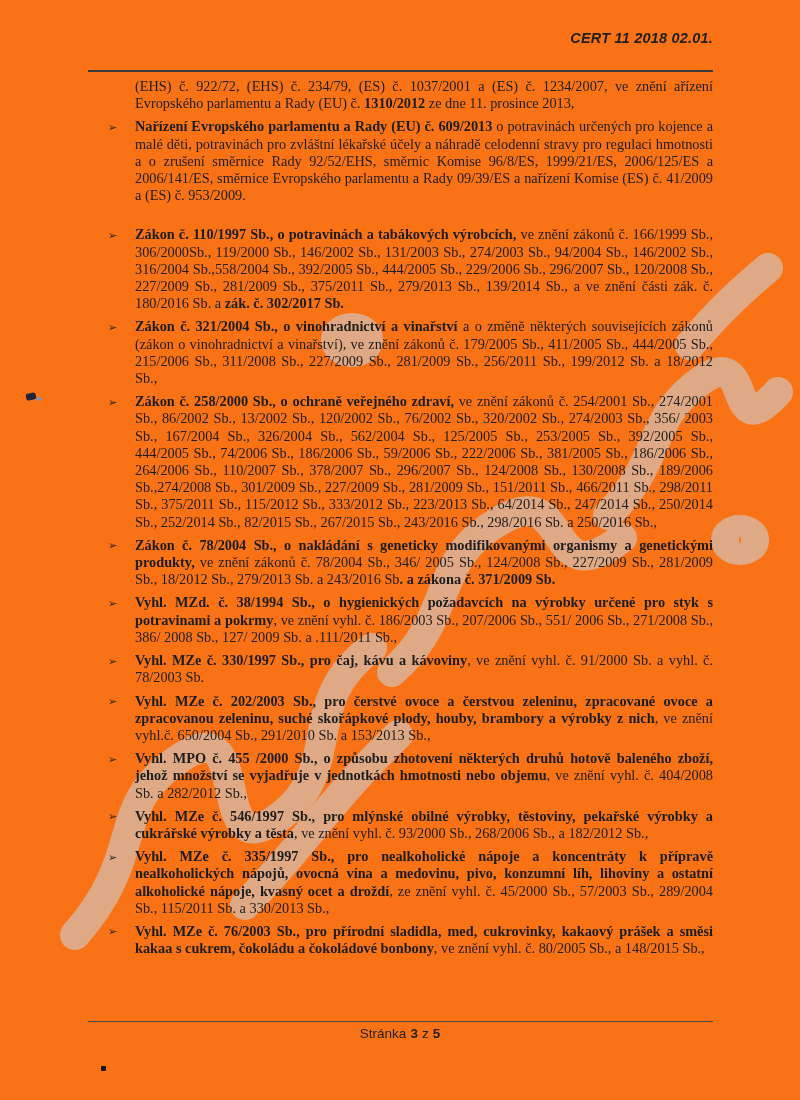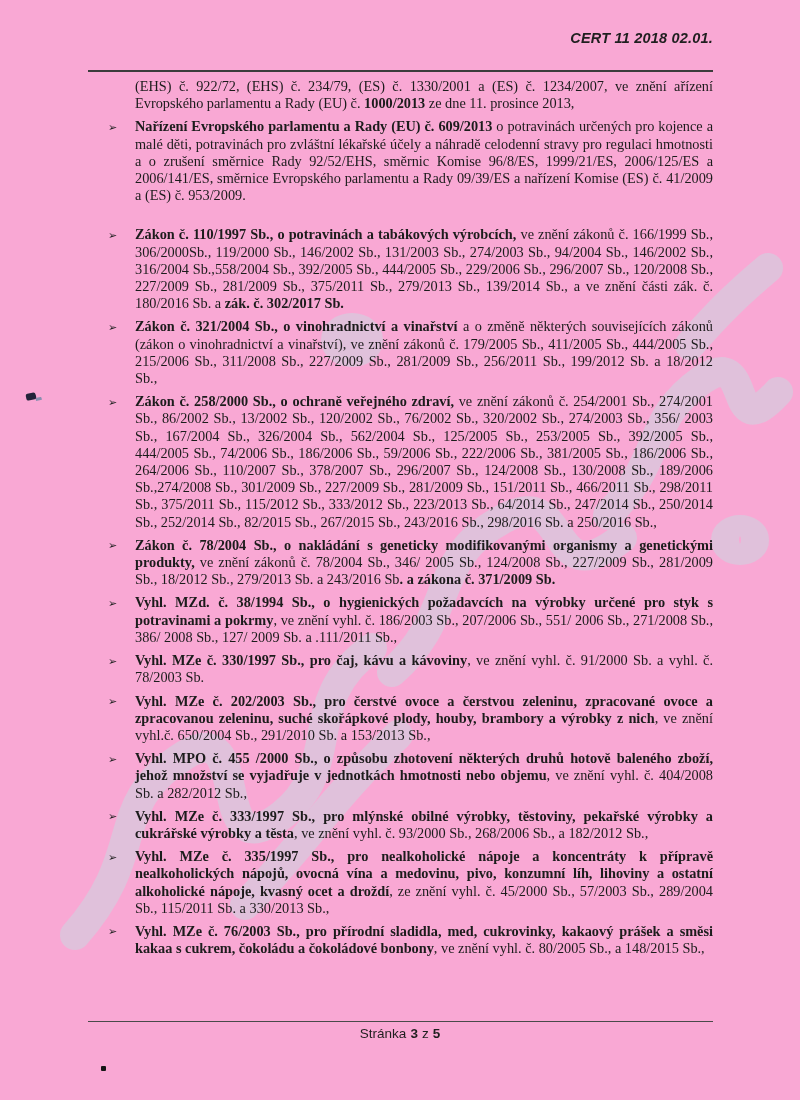--- a/index.html
+++ b/index.html
@@ -1,17 +1,17 @@
 <!DOCTYPE html>
 <html><head>
 <meta charset="utf-8">
 <style>
   html,body{margin:0;padding:0;background:#ffffff;}
   .page{
-    position:relative;width:800px;height:1100px;background:#f9a8d4;overflow:hidden;
+    position:relative;width:800px;height:1100px;background:#f97316;overflow:hidden;
     font-family:"Liberation Serif", serif;color:#1c1c1c;
   }
   .watermark{position:absolute;left:0;top:0;z-index:0;pointer-events:none;}
   .layer{position:relative;z-index:1;}
   .doc-ref{
     position:absolute;top:30px;right:87px;
     font-family:"Liberation Sans", sans-serif;font-style:italic;font-weight:600;
     font-size:14.5px;color:#1f1f1f;letter-spacing:.2px;
   }
   .rule{position:absolute;left:88px;width:625px;height:1.5px;background:#3c3c3c;}
@@ -56,32 +56,32 @@
     </g>
   </svg>
 
   <div class="layer">
 
     <div class="doc-ref">CERT 11 2018 02.01.</div>
 
     <div class="rule rule-top"></div>
 
     <div class="content">
-      <p class="intro" id="intro"><span>(EHS) č. 922/72, (EHS) č. 234/79, (ES) č. 1330/2001 a (ES) č. 1234/2007, ve znění ařízení Evropského parlamentu a Rady (EU) č. </span><span class="b">1000/2013</span><span> ze dne 11. prosince 2013,</span></p>
+      <p class="intro" id="intro"><span>(EHS) č. 922/72, (EHS) č. 234/79, (ES) č. 1037/2001 a (ES) č. 1234/2007, ve znění ařízení Evropského parlamentu a Rady (EU) č. </span><span class="b">1310/2012</span><span> ze dne 11. prosince 2013,</span></p>
       <ol class="law-list" id="law-list">
           <li class="law-item gap-after"><span class="marker">➢</span><span><span class="b">Nařízení Evropského parlamentu a Rady (EU) č. 609/2013</span><span> o potravinách určených pro kojence a malé děti, potravinách pro zvláštní lékařské účely a náhradě celodenní stravy pro regulaci hmotnosti a o zrušení směrnice Rady 92/52/EHS, směrnic Komise 96/8/ES, 1999/21/ES, 2006/125/ES a 2006/141/ES, směrnice Evropského parlamentu a Rady 09/39/ES a nařízení Komise (ES) č. 41/2009 a (ES) č. 953/2009.</span></span></li>
           <li class="law-item"><span class="marker">➢</span><span><span class="b">Zákon č. 110/1997 Sb., o potravinách a tabákových výrobcích,</span><span> ve znění zákonů č. 166/1999 Sb., 306/2000Sb., 119/2000 Sb., 146/2002 Sb., 131/2003 Sb., 274/2003 Sb., 94/2004 Sb., 146/2002 Sb., 316/2004 Sb.,558/2004 Sb., 392/2005 Sb., 444/2005 Sb., 229/2006 Sb., 296/2007 Sb., 120/2008 Sb., 227/2009 Sb., 281/2009 Sb., 375/2011 Sb., 279/2013 Sb., 139/2014 Sb., a ve znění části zák. č. 180/2016 Sb. a </span><span class="b">zák. č. 302/2017 Sb.</span></span></li>
           <li class="law-item"><span class="marker">➢</span><span><span class="b">Zákon č. 321/2004 Sb., o vinohradnictví a vinařství</span><span> a o změně některých souvisejících zákonů (zákon o vinohradnictví a vinařství), ve znění zákonů č. 179/2005 Sb., 411/2005 Sb., 444/2005 Sb., 215/2006 Sb., 311/2008 Sb., 227/2009 Sb., 281/2009 Sb., 256/2011 Sb., 199/2012 Sb. a 18/2012 Sb.,</span></span></li>
           <li class="law-item"><span class="marker">➢</span><span><span class="b">Zákon č. 258/2000 Sb., o ochraně veřejného zdraví,</span><span> ve znění zákonů č. 254/2001 Sb., 274/2001 Sb., 86/2002 Sb., 13/2002 Sb., 120/2002 Sb., 76/2002 Sb., 320/2002 Sb., 274/2003 Sb., 356/ 2003 Sb., 167/2004 Sb., 326/2004 Sb., 562/2004 Sb., 125/2005 Sb., 253/2005 Sb., 392/2005 Sb., 444/2005 Sb., 74/2006 Sb., 186/2006 Sb., 59/2006 Sb., 222/2006 Sb., 381/2005 Sb., 186/2006 Sb., 264/2006 Sb., 110/2007 Sb., 378/2007 Sb., 296/2007 Sb., 124/2008 Sb., 130/2008 Sb., 189/2006 Sb.,274/2008 Sb., 301/2009 Sb., 227/2009 Sb., 281/2009 Sb., 151/2011 Sb., 466/2011 Sb., 298/2011 Sb., 375/2011 Sb., 115/2012 Sb., 333/2012 Sb., 223/2013 Sb., 64/2014 Sb., 247/2014 Sb., 250/2014 Sb., 252/2014 Sb., 82/2015 Sb., 267/2015 Sb., 243/2016 Sb., 298/2016 Sb. a 250/2016 Sb.,</span></span></li>
           <li class="law-item"><span class="marker">➢</span><span><span class="b">Zákon č. 78/2004 Sb., o nakládání s geneticky modifikovanými organismy a genetickými produkty,</span><span> ve znění zákonů č. 78/2004 Sb., 346/ 2005 Sb., 124/2008 Sb., 227/2009 Sb., 281/2009 Sb., 18/2012 Sb., 279/2013 Sb. a 243/2016 Sb</span><span class="b">. a zákona č. 371/2009 Sb.</span></span></li>
           <li class="law-item"><span class="marker">➢</span><span><span class="b">Vyhl. MZd. č. 38/1994 Sb., o hygienických požadavcích na výrobky určené pro styk s potravinami a pokrmy</span><span>, ve znění vyhl. č. 186/2003 Sb., 207/2006 Sb., 551/ 2006 Sb., 271/2008 Sb., 386/ 2008 Sb., 127/ 2009 Sb. a .111/2011 Sb.,</span></span></li>
           <li class="law-item"><span class="marker">➢</span><span><span class="b">Vyhl. MZe č. 330/1997 Sb., pro čaj, kávu a kávoviny</span><span>, ve znění vyhl. č. 91/2000 Sb. a vyhl. č. 78/2003 Sb.</span></span></li>
           <li class="law-item"><span class="marker">➢</span><span><span class="b">Vyhl. MZe č. 202/2003 Sb., pro čerstvé ovoce a čerstvou zeleninu, zpracované ovoce a zpracovanou zeleninu, suché skořápkové plody, houby, brambory a výrobky z nich</span><span>, ve znění vyhl.č. 650/2004 Sb., 291/2010 Sb. a 153/2013 Sb.,</span></span></li>
           <li class="law-item"><span class="marker">➢</span><span><span class="b">Vyhl. MPO č. 455 /2000 Sb., o způsobu zhotovení některých druhů hotově baleného zboží, jehož množství se vyjadřuje v jednotkách hmotnosti nebo objemu</span><span>, ve znění vyhl. č. 404/2008 Sb. a 282/2012 Sb.,</span></span></li>
-          <li class="law-item"><span class="marker">➢</span><span><span class="b">Vyhl. MZe č. 333/1997 Sb., pro mlýnské obilné výrobky, těstoviny, pekařské výrobky a cukrářské výrobky a těsta</span><span>, ve znění vyhl. č. 93/2000 Sb., 268/2006 Sb., a 182/2012 Sb.,</span></span></li>
+          <li class="law-item"><span class="marker">➢</span><span><span class="b">Vyhl. MZe č. 546/1997 Sb., pro mlýnské obilné výrobky, těstoviny, pekařské výrobky a cukrářské výrobky a těsta</span><span>, ve znění vyhl. č. 93/2000 Sb., 268/2006 Sb., a 182/2012 Sb.,</span></span></li>
           <li class="law-item"><span class="marker">➢</span><span><span class="b">Vyhl. MZe č. 335/1997 Sb., pro nealkoholické nápoje a koncentráty k přípravě nealkoholických nápojů, ovocná vína a medovinu, pivo, konzumní líh, lihoviny a ostatní alkoholické nápoje, kvasný ocet a droždí</span><span>, ze znění vyhl. č. 45/2000 Sb., 57/2003 Sb., 289/2004 Sb., 115/2011 Sb. a 330/2013 Sb.,</span></span></li>
           <li class="law-item"><span class="marker">➢</span><span><span class="b">Vyhl. MZe č. 76/2003 Sb., pro přírodní sladidla, med, cukrovinky, kakaový prášek a směsi kakaa s cukrem, čokoládu a čokoládové bonbony</span><span>, ve znění vyhl. č. 80/2005 Sb., a 148/2015 Sb.,</span></span></li>
         </ol>
     </div>
 
     <div class="rule rule-bottom"></div>
 
     <div class="footer">
       <span>Stránka</span><span class="b">3</span><span>z</span><span class="b">5</span>
     </div>

